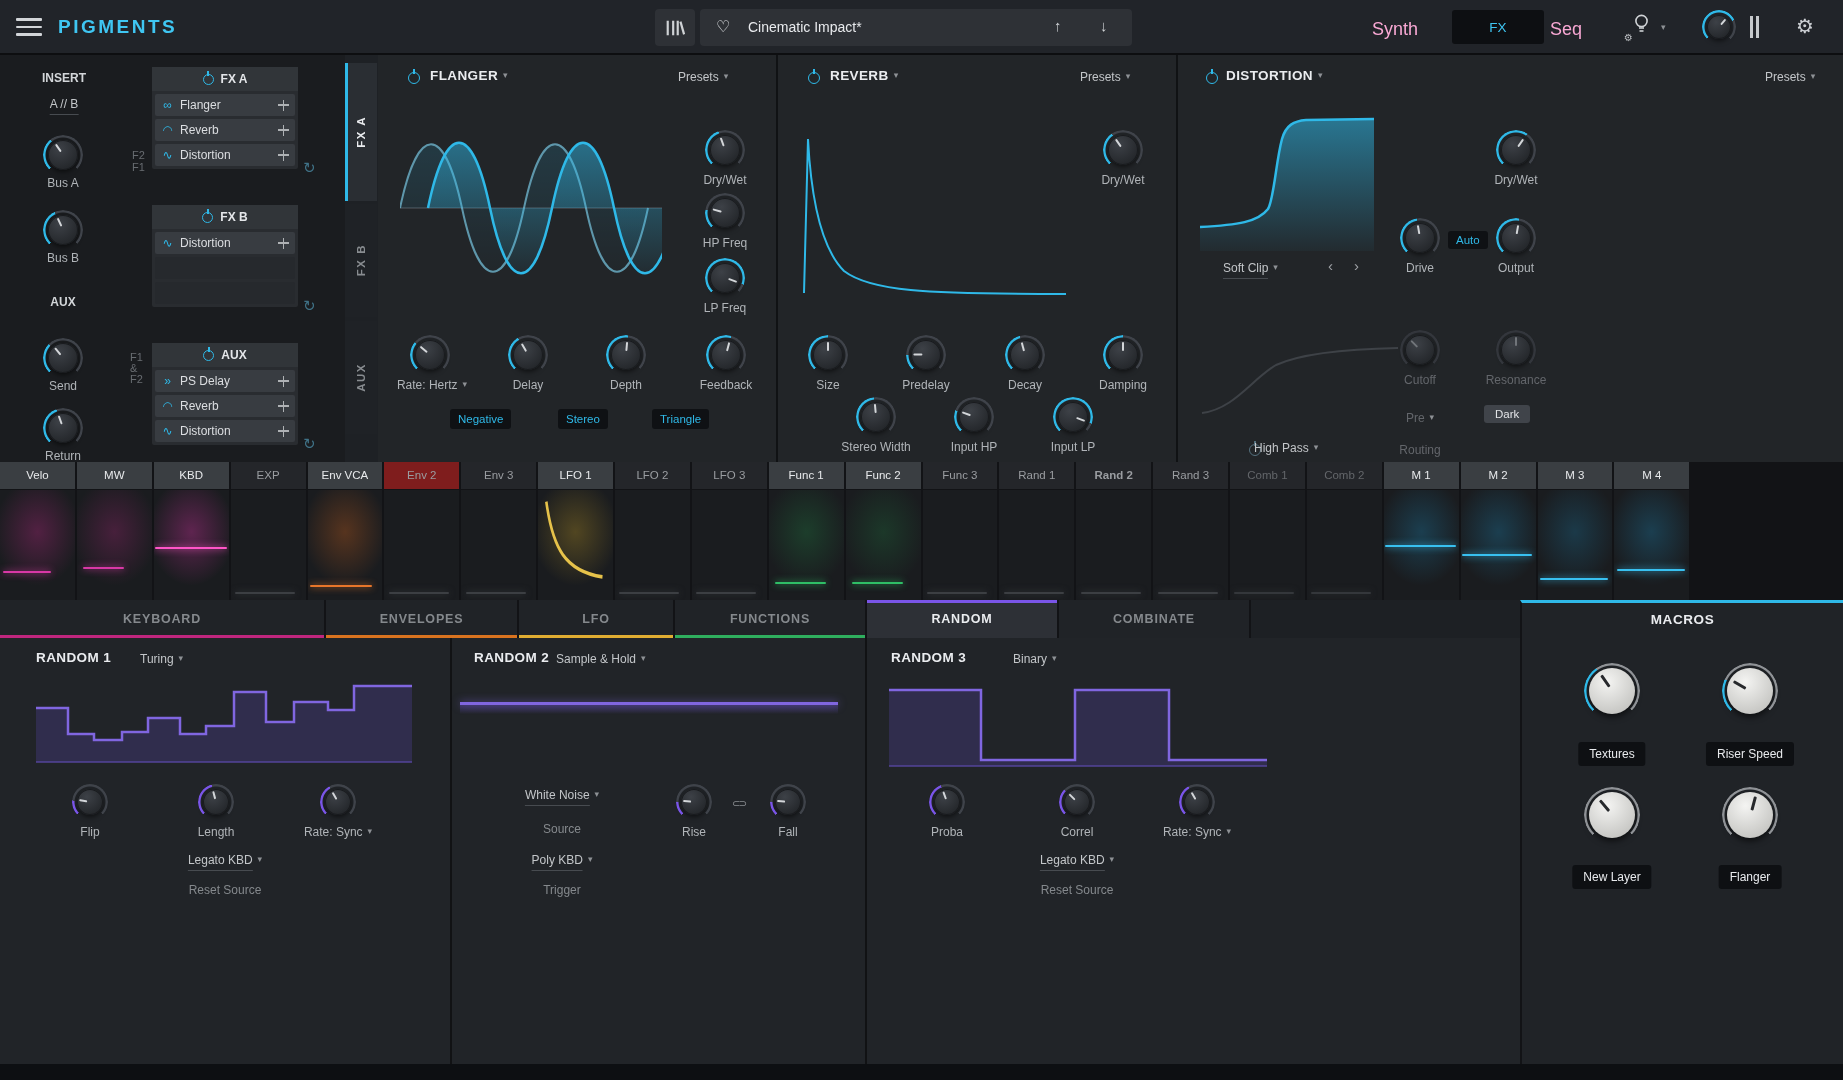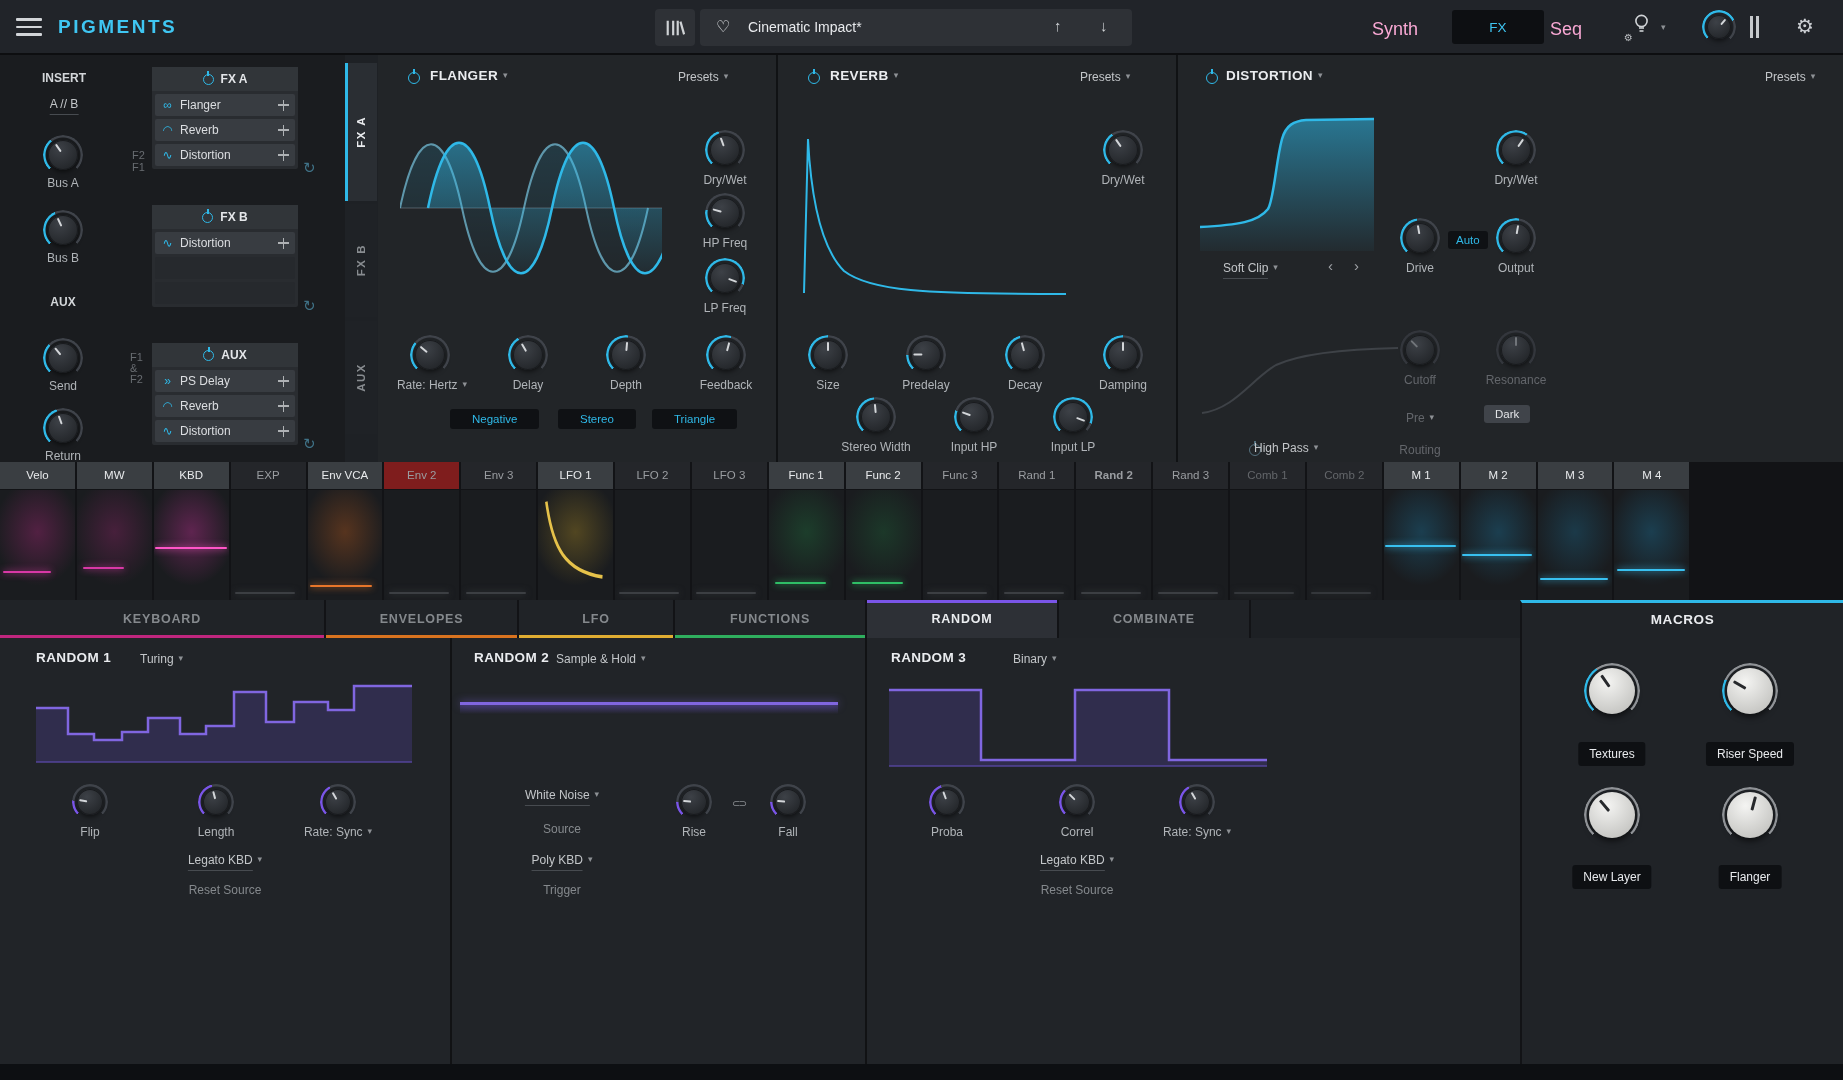--- a/index.html
+++ b/index.html
@@ -31,21 +31,21 @@
 .k30{width:30px;height:30px}.k26{width:26px;height:26px}.k24{width:24px;height:24px}.k46{width:46px;height:46px}
 .p{--ac:var(--purple)}
 .dimk{--ac:transparent;--track:#33363c}.dimk::after{background:#71757a}
 .w{background:radial-gradient(circle at 40% 30%,#f4f4f2,#c6c6c3 78%);--track:#8f9296;box-shadow:0 3px 6px rgba(0,0,0,.6)}
 .w::after{background:#27292c;width:2.5px}
 
 .kl{position:absolute;transform:translateX(-50%);font-size:12px;color:#b0b4b8;white-space:nowrap;text-align:center}
 .subt{color:#85898d}
 .dimt{color:#63666b}
 .pt{font-weight:bold;font-size:13.5px;letter-spacing:.4px;color:#eaecef;white-space:nowrap}
-.chip{position:absolute;background:#0f1114;color:var(--cyan);font-size:11.5px;padding:4px 22px;border-radius:3px;white-space:nowrap}
+.chip{position:absolute;background:#0f1114;color:var(--cyan);font-size:11.5px;padding:4px 8px;border-radius:3px;white-space:nowrap}
 .btn-gray{position:absolute;background:#40444a;color:#e2e4e7;font-size:11.5px;padding:3px 11px;border-radius:3px}
 .pwr{display:inline-block;width:12px;height:12px;border:1.5px solid var(--cyan);border-radius:50%;position:relative;vertical-align:-2px}
 .pwr::after{content:"";position:absolute;left:50%;top:-4px;width:2px;height:5px;margin-left:-1px;background:var(--cyan)}
 .pwr.dimp{border-color:#54707e}.pwr.dimp::after{background:#54707e}
 .ddtext{color:#c3c6c9;font-size:12px;white-space:nowrap}
 .ddu{border-bottom:1px solid #474b50;padding-bottom:3px}
 .gl-prev::before{content:"‹";font-size:15px;color:#9fa2a6}
 .gl-next::before{content:"›";font-size:15px;color:#9fa2a6}
 .linkgl::before{content:"⊂⊃";letter-spacing:-2px;font-size:10px;color:#8a8d91}
 

